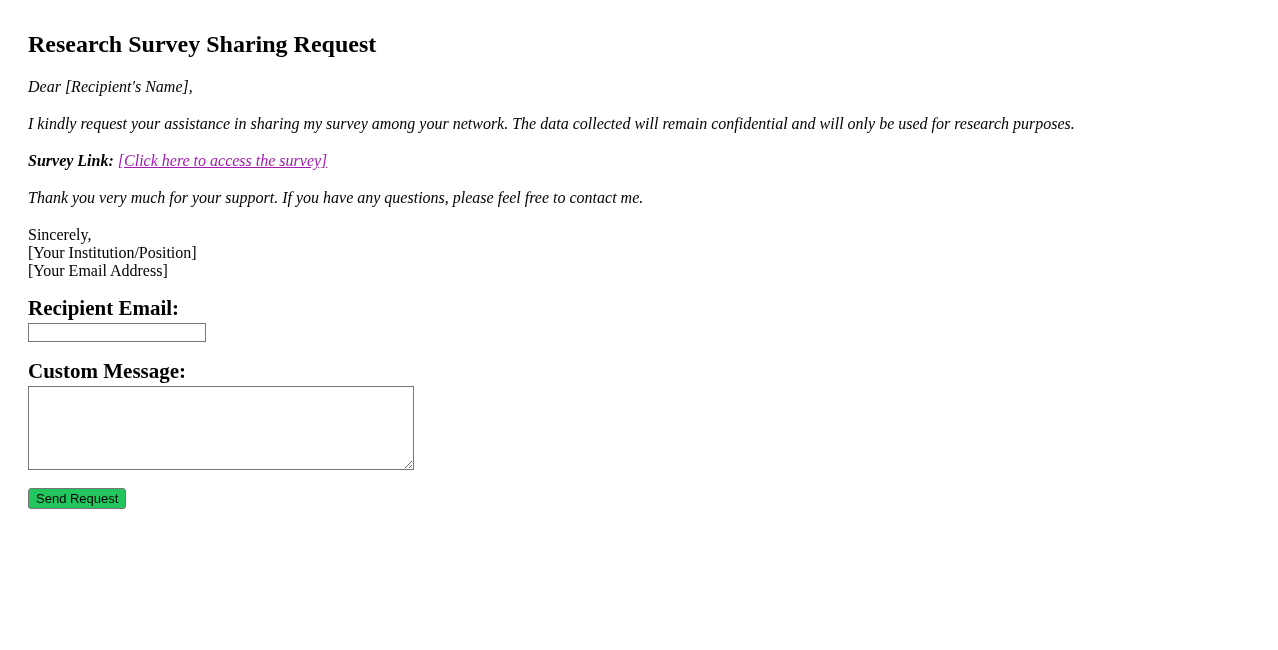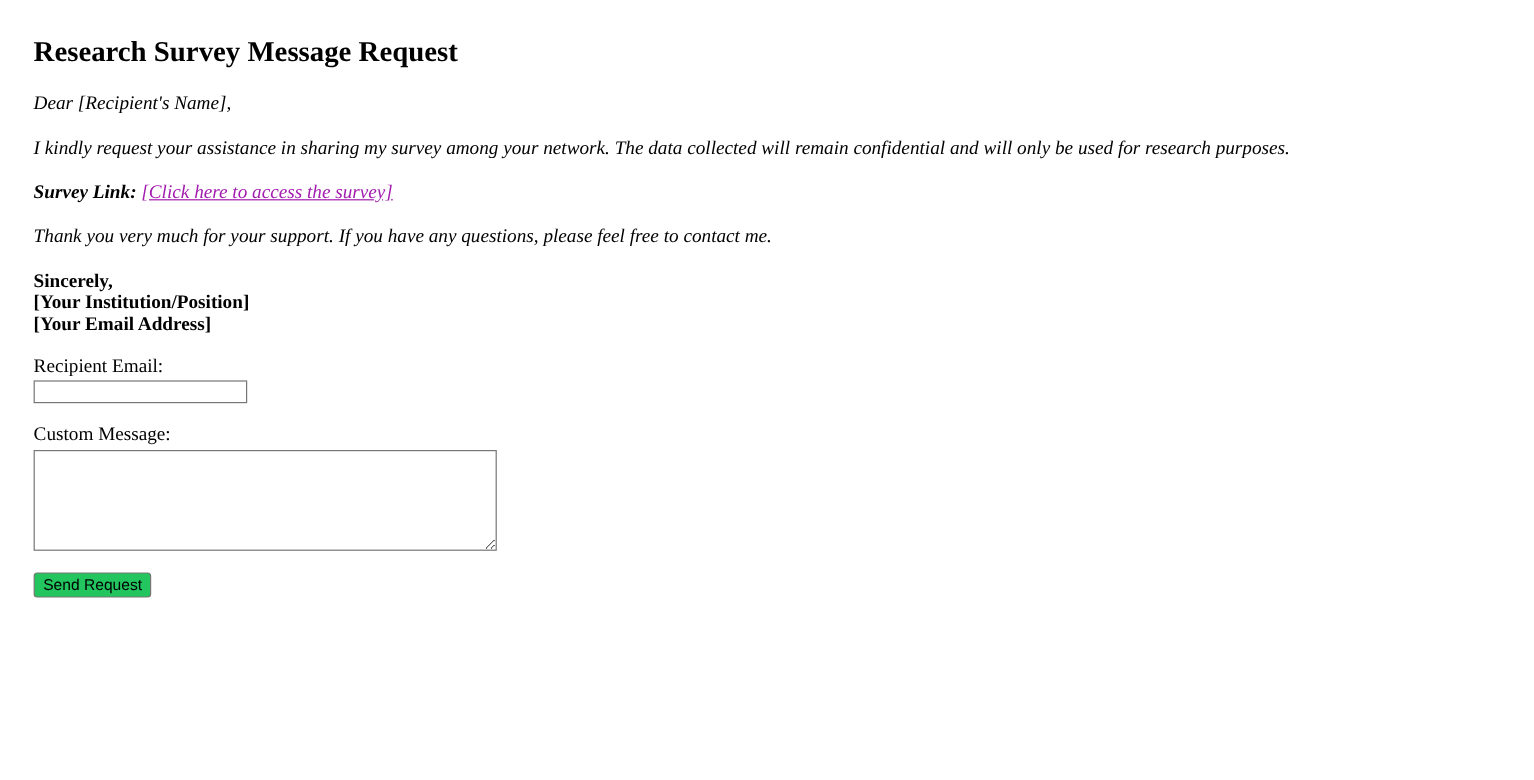--- a/index.html
+++ b/index.html
@@ -35,31 +35,31 @@
     font-weight: bold;
   }
   a.survey-link {
     color: #a21caf;
     text-decoration: underline;
   }
   .signature {
     margin: 0 0 16px 0;
     line-height: 1.15;
     font-size: 16px;
-    font-weight: bold;
   }
   .signature div {
     margin: 0;
     padding: 0;
   }
   .field-label {
     display: block;
-    font-size: 16px;
+    font-size: 21px;
     margin: 0 0 3px 0;
     line-height: 1.1;
+    font-weight: bold;
   }
   input.text-input {
     font-family: "Liberation Sans", sans-serif;
     font-size: 13px;
     width: 172px;
     height: 15px;
     padding: 1px 2px;
     border: 1px solid #767676;
     background: #ffffff;
     color: #000;
@@ -90,21 +90,21 @@
     color: #000;
     cursor: pointer;
   }
   .field-block { margin-bottom: 0; }
 </style>
 </head>
 <body>
 
 <div class="page">
 
-  <h1 class="doc-title">Research Survey Message Request</h1>
+  <h1 class="doc-title">Research Survey Sharing Request</h1>
 
   <p class="para">Dear [Recipient's Name],</p>
 
 
   <p class="para">I kindly request your assistance in sharing my survey among your network. The data collected will remain confidential and will only be used for research purposes.</p>
 
   <p class="para">
     <span class="strong">Survey Link:</span>
     <a class="survey-link" href="#">[Click here to access the survey]</a>
   </p>

